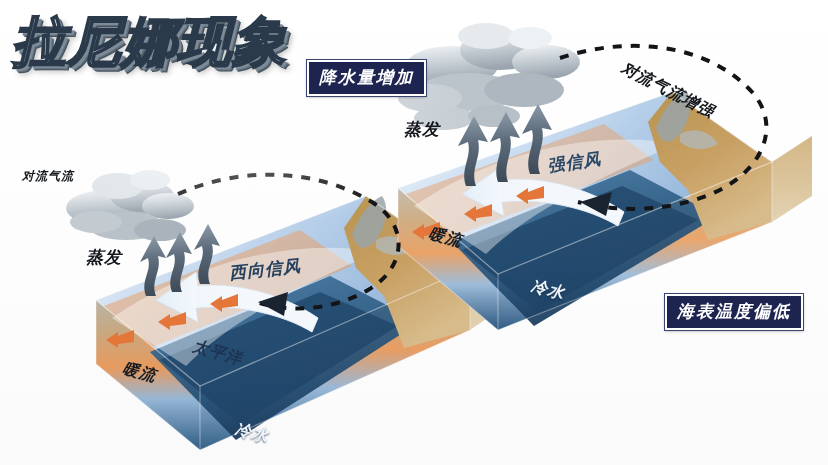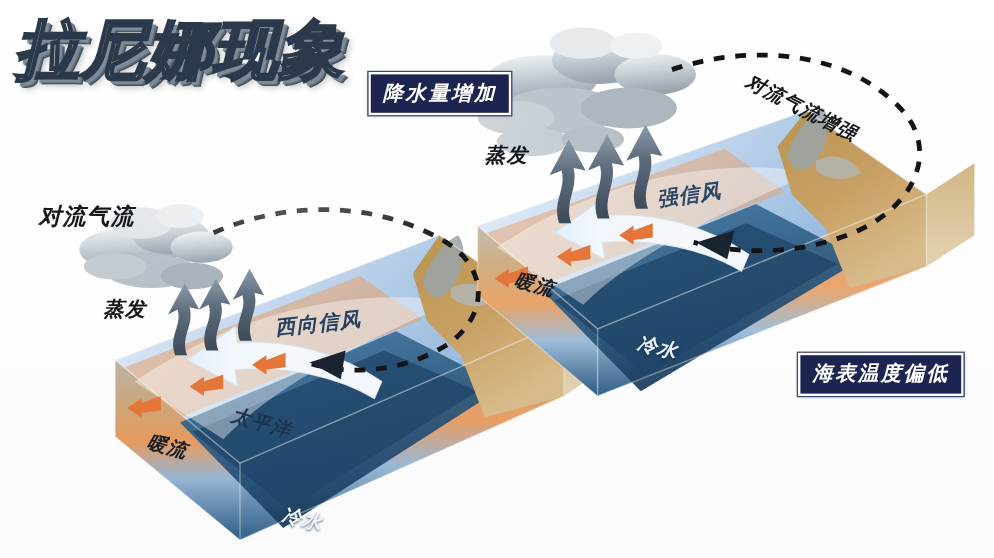--- a/index.html
+++ b/index.html
@@ -51,21 +51,21 @@
     white-space:nowrap;
   }
   #badge-precip{left:307px;top:60px;}
   #badge-sst{left:665px;top:294px;}
 
   .lbl{position:absolute;white-space:nowrap;font-weight:bold;}
   .lbl-dark{color:#14181d;}
   .lbl-blue{color:#1c2e52;}
   .lbl-white{color:#eef4fb;text-shadow:0 1px 2px rgba(20,40,70,.75);}
 
-  #lbl-conv-left{left:32px;top:168px;font-size:19px;letter-spacing:1px;}
+  #lbl-conv-left{left:22px;top:168px;font-size:12px;letter-spacing:1px;}
   #lbl-evap-left{left:86px;top:246px;font-size:17px;letter-spacing:1px;}
   #lbl-evap-right{left:404px;top:118px;font-size:17px;letter-spacing:1px;}
   #lbl-conv-right{left:627px;top:58px;font-size:16px;letter-spacing:1px;
      transform:rotate(27deg);transform-origin:left top;color:#14181d;}
   #lbl-wind-left{left:228px;top:262px;font-size:17px;letter-spacing:1px;
      transform:rotate(-6deg);transform-origin:left top;color:#26415f;}
   #lbl-wind-right{left:546px;top:155px;font-size:17px;letter-spacing:1px;
      transform:rotate(-8deg);transform-origin:left top;color:#2a4767;}
   #lbl-pacific{left:196px;top:336px;font-size:16px;letter-spacing:1px;
      transform:rotate(16deg);transform-origin:left top;color:#1e3350;}

